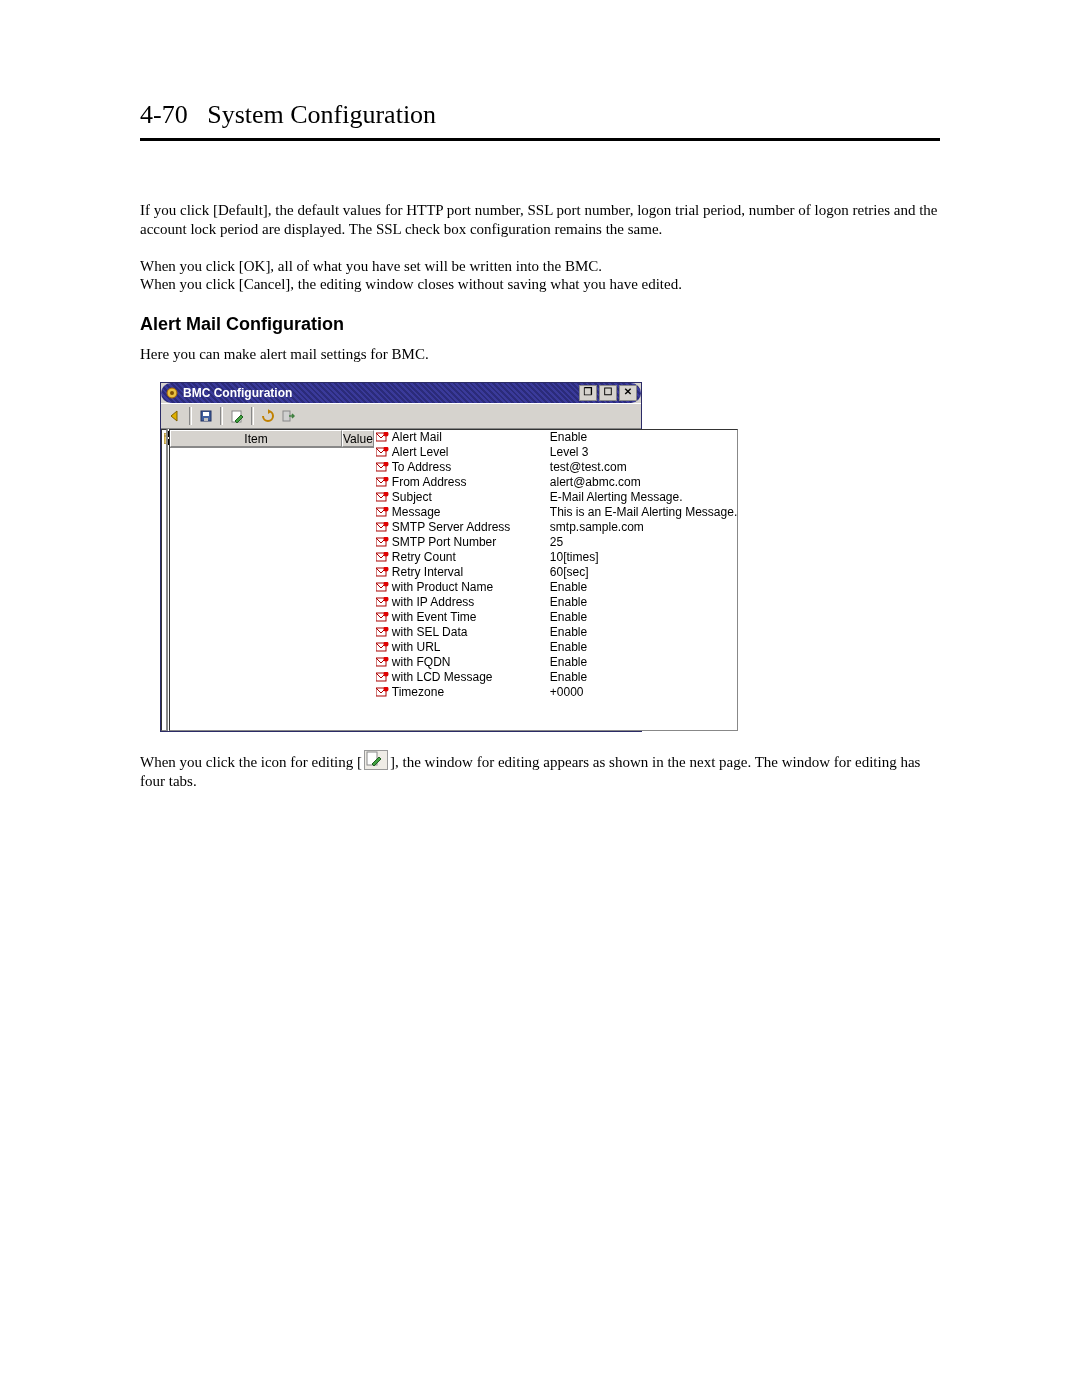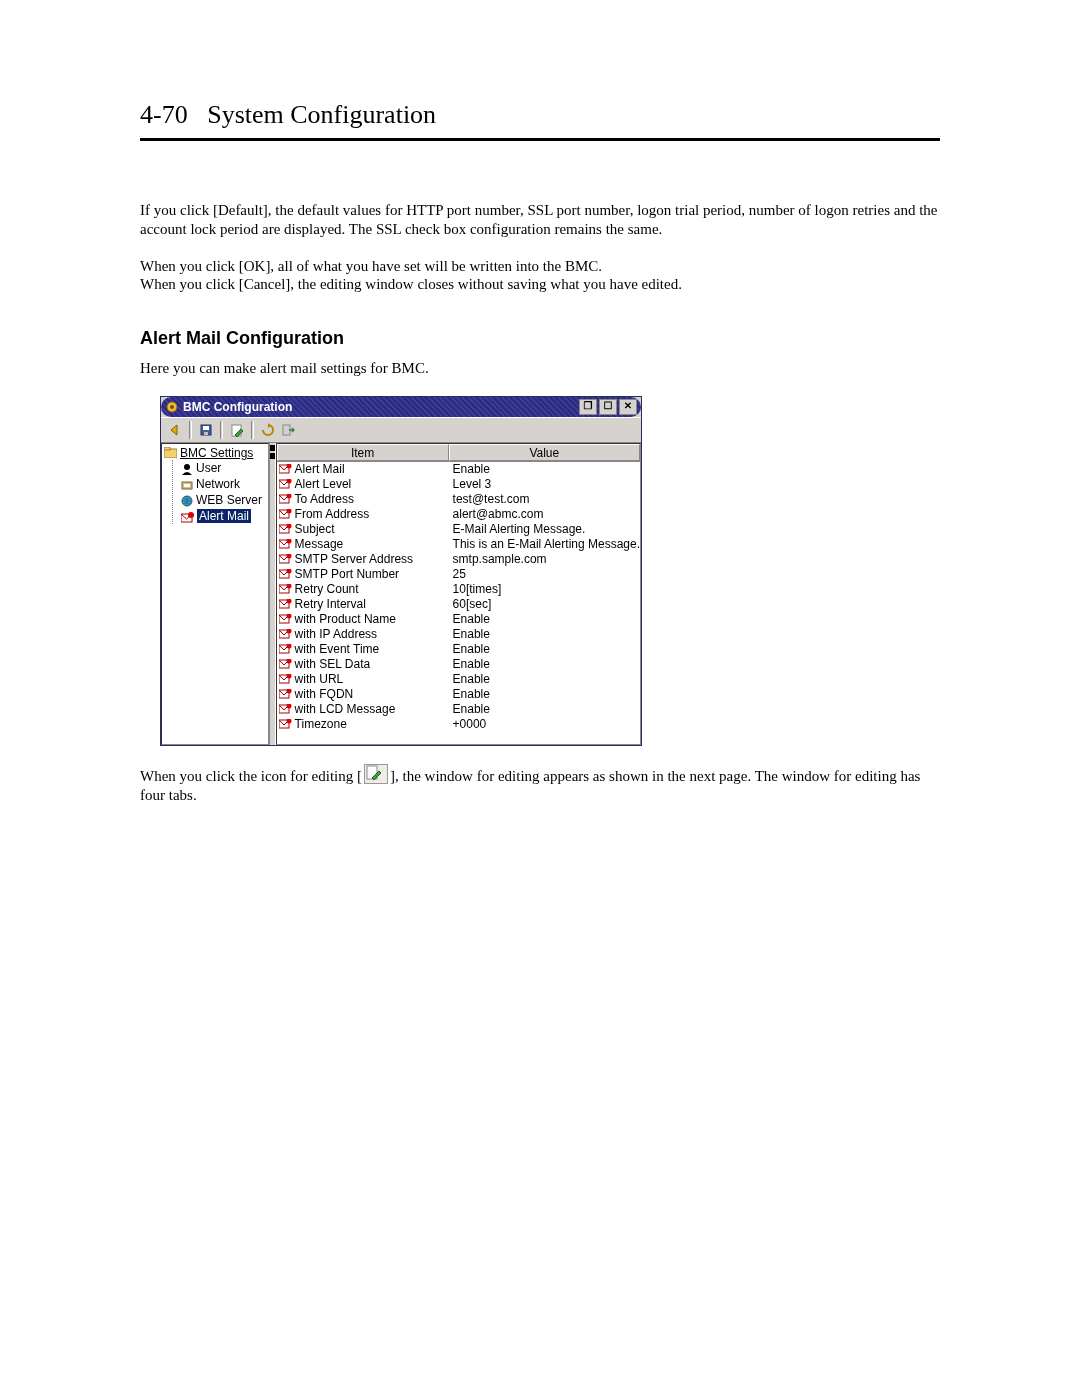--- a/index.html
+++ b/index.html
@@ -25,21 +25,21 @@
   }
   .body-text {
     font-size: 15px;
     line-height: 1.25;
     margin-bottom: 18px;
   }
   .section-heading {
     font-family: Arial, Helvetica, sans-serif;
     font-weight: bold;
     font-size: 18px;
-    margin-top: 34px;
+    margin-top: 20px;
     margin-bottom: 10px;
   }
   
   .win {
     width: 480px;
     border: 1px solid #2b2b66;
     margin: 4px 0 18px 20px;
     font-family: Tahoma, Arial, sans-serif;
     font-size: 12px;
     background: #d6d3ce;
@@ -112,21 +112,21 @@
   .tree-item.selected span.lbl {
     background: #0a246a;
     color: #fff;
     padding: 0 2px;
   }
   .list-pane {
     flex: 1 1 auto;
     background: #fff;
     border: 1px inset #888;
     display: flex;
-    flex-direction: column;
+    flex-direction: row;
     position: relative;
   }
   .splitter {
     width: 5px;
     background: #d6d3ce;
     cursor: col-resize;
     border-left:1px solid #888;
     border-right:1px solid #fff;
     position: relative;
   }

